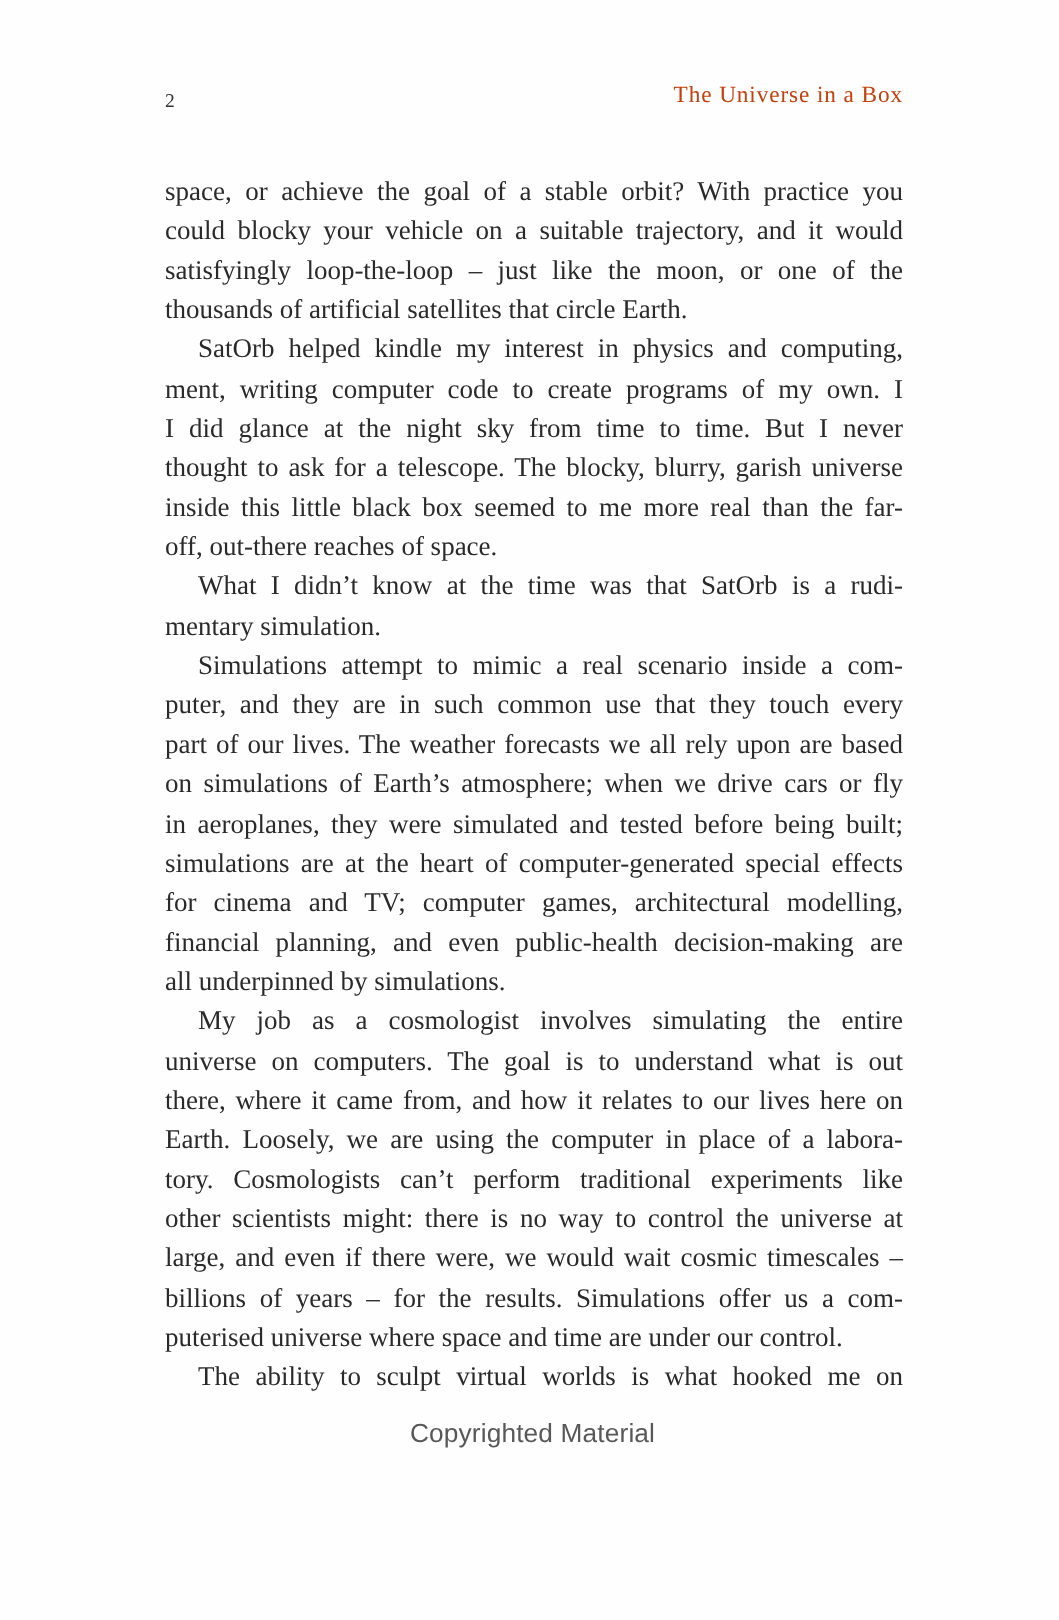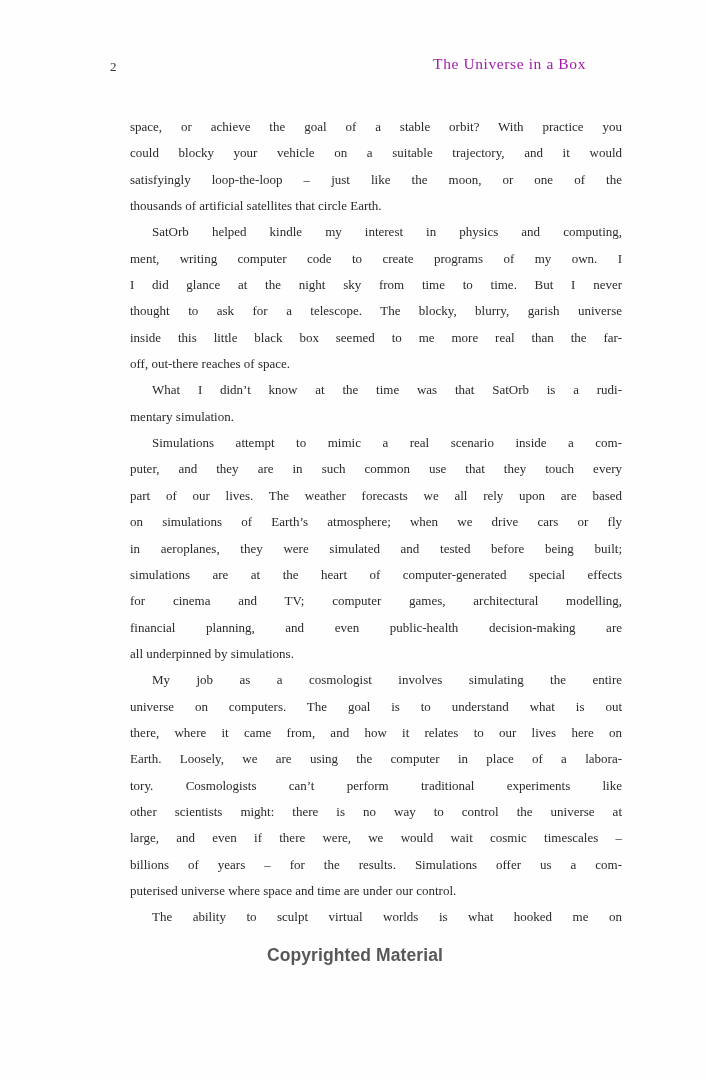--- a/index.html
+++ b/index.html
@@ -11,37 +11,37 @@
     color: #2a2a2a;
   }
   .running-head {
     position: absolute; top: 55px; left: 110px; width: 492px; height: 24px;
   }
   .page-number {
     position: absolute; left: 0; top: 4px;
     font-size: 13px; color: #333;
   }
   .book-title {
-    position: absolute; right: 16px; top: 0;
-    font-size: 15.5px; letter-spacing: 0.6px; color: #a21caf;
+    position: absolute; right: 0; top: 0;
+    font-size: 15.5px; letter-spacing: 0.6px; color: #c2410c;
   }
   .body-text {
     position: absolute; left: 110px; top: 114px; width: 492px;
-    font-size: 13px; line-height: 26.35px; margin-left: 20px;
+    font-size: 18px; line-height: 26.35px;
   }
   .line {
     display: block; white-space: nowrap; height: 26.35px;
     text-align: justify; text-align-last: justify;
   }
   .line.last { text-align-last: left; }
   .line.indent { padding-left: 22px; }
   .watermark {
     position: absolute; left: 0; width: 706px; top: 945px; text-align: center;
     font-family: "Liberation Sans", "DejaVu Sans", sans-serif;
-    font-weight: bold; font-size: 17.5px; color: #4a4a4a; opacity: 0.92;
+    font-weight: normal; font-size: 17.5px; color: #4a4a4a; opacity: 0.92;
     letter-spacing: 0.1px;
   }
   .watermark span { display: inline-block; transform: translateX(2px); }
 </style>
 </head>
 <body>
 
 <div class="page">
   <div class="running-head">
     <span class="page-number">2</span>

